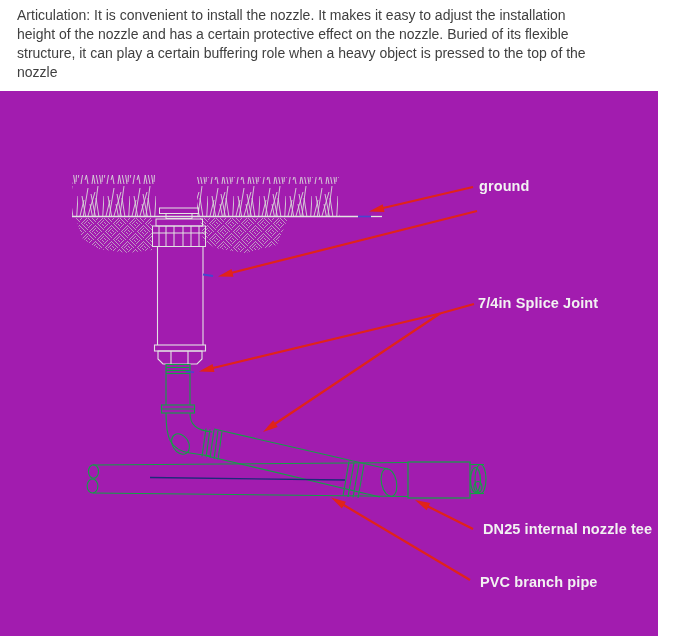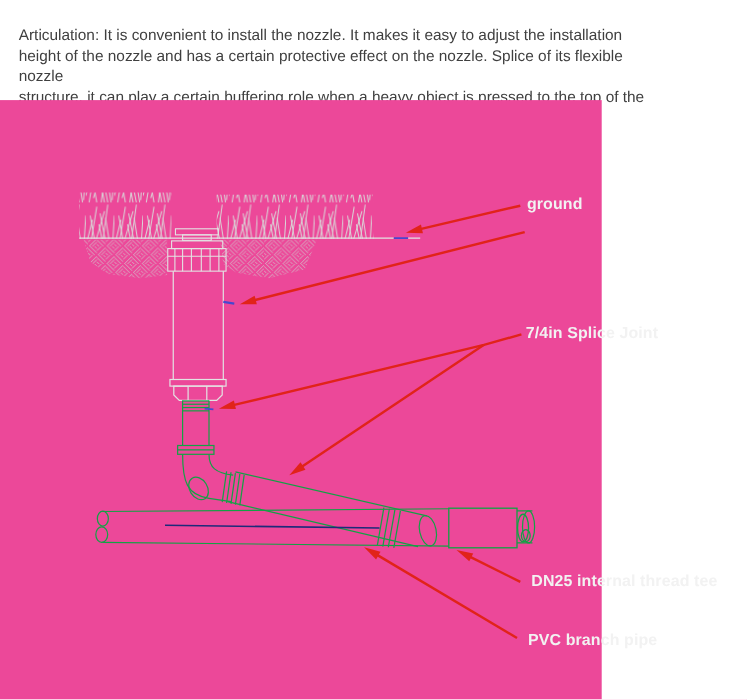--- a/index.html
+++ b/index.html
@@ -1,48 +1,48 @@
 <!DOCTYPE html>
 <html><head>
 <meta charset="utf-8">
 <style>
   html,body{margin:0;padding:0;background:#fff;}
   .stage{
     position:relative;width:679px;height:636px;background:#ffffff;
     font-family:"Liberation Sans",sans-serif;overflow:hidden;
   }
   .caption{
-    position:absolute;left:17px;top:22px;right:8px;
+    position:absolute;left:17px;top:6px;right:8px;
     color:#3f3f3f;font-size:14px;line-height:19px;font-weight:400;
   }
   .caption .cline{white-space:nowrap;}
   .panel{
-    position:absolute;left:0;top:91px;width:547px;height:545px;background:#ec4899;
+    position:absolute;left:0;top:91px;width:658px;height:545px;background:#a21caf;
   }
   .panel svg{position:absolute;left:0;top:0;display:block;}
   .lbl{
     position:absolute;color:#f2f2f2;font-size:14.5px;font-weight:600;
     white-space:nowrap;letter-spacing:0.1px;
   }
   .lbl-ground{left:479px;top:87px;}
   .lbl-buried{left:482px;top:110px;}
   .lbl-splice{left:478px;top:204px;}
   .lbl-dn25{left:483px;top:430px;}
   .lbl-pvc{left:480px;top:483px;}
 </style>
 </head>
 <body>
 
 <div class="stage">
 
   <div class="caption">
     <div class="cline">Articulation: It is convenient to install the nozzle. It makes it easy to adjust the installation</div>
-    <div class="cline">height of the nozzle and has a certain protective effect on the nozzle. Splice of its flexible</div>
+    <div class="cline">height of the nozzle and has a certain protective effect on the nozzle. Buried of its flexible</div>
+    <div class="cline">structure, it can play a certain buffering role when a heavy object is pressed to the top of the</div>
     <div class="cline">nozzle</div>
-    <div class="cline">structure, it can play a certain buffering role when a heavy object is pressed to the top of the</div>
   </div>
 
   <div class="panel">
 
     <svg width="679" height="545" viewBox="0 91 679 545">
       <defs>
 
         <pattern id="grass" width="26" height="46" patternUnits="userSpaceOnUse">
           <g stroke="#d9d9d9" stroke-width="0.9" fill="none">
             <path d="M3,46 L10,4"></path>
@@ -204,17 +204,17 @@
         </g>
         <g>
           <path d="M470,580 L342,504" fill="none"></path>
           <polygon points="331,497.5 341.9,508.6 345.9,501.7" stroke="none"></polygon>
         </g>
       </g>
     </svg>
 
     <div class="lbl lbl-ground">ground</div>
     <div class="lbl lbl-splice">7/4in Splice Joint</div>
-    <div class="lbl lbl-dn25">DN25 internal thread tee</div>
+    <div class="lbl lbl-dn25">DN25 internal nozzle tee</div>
     <div class="lbl lbl-pvc">PVC branch pipe</div>
   </div>
 
 </div>
 
 </body></html>

